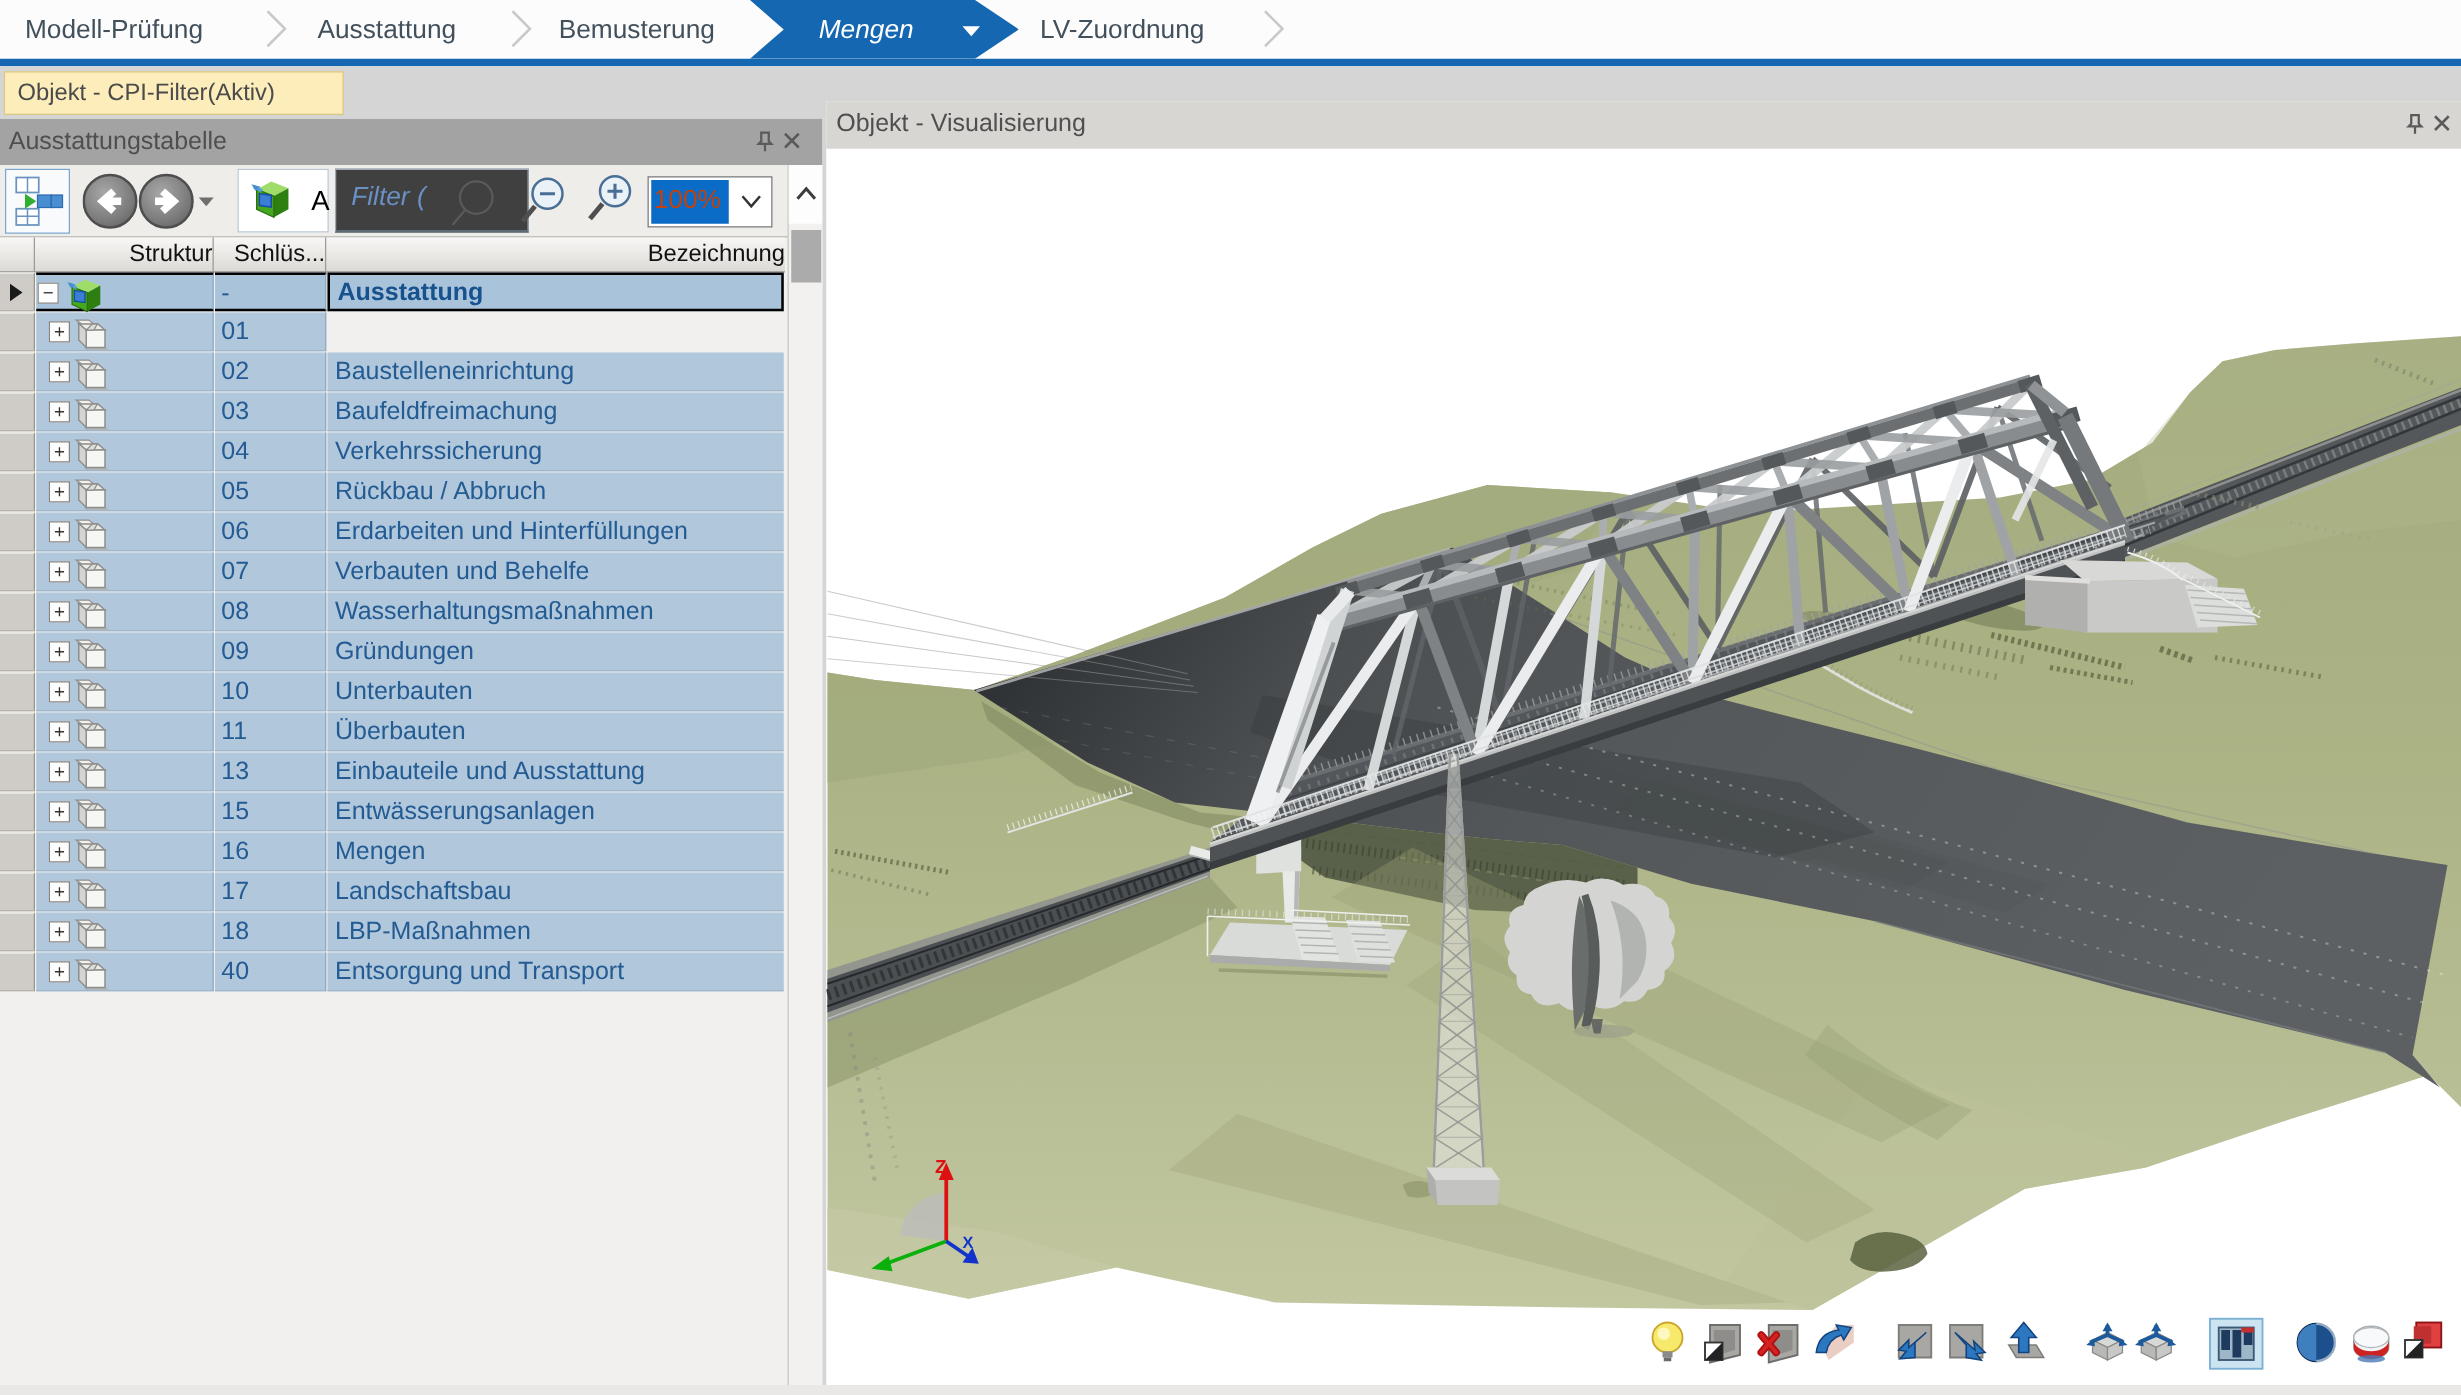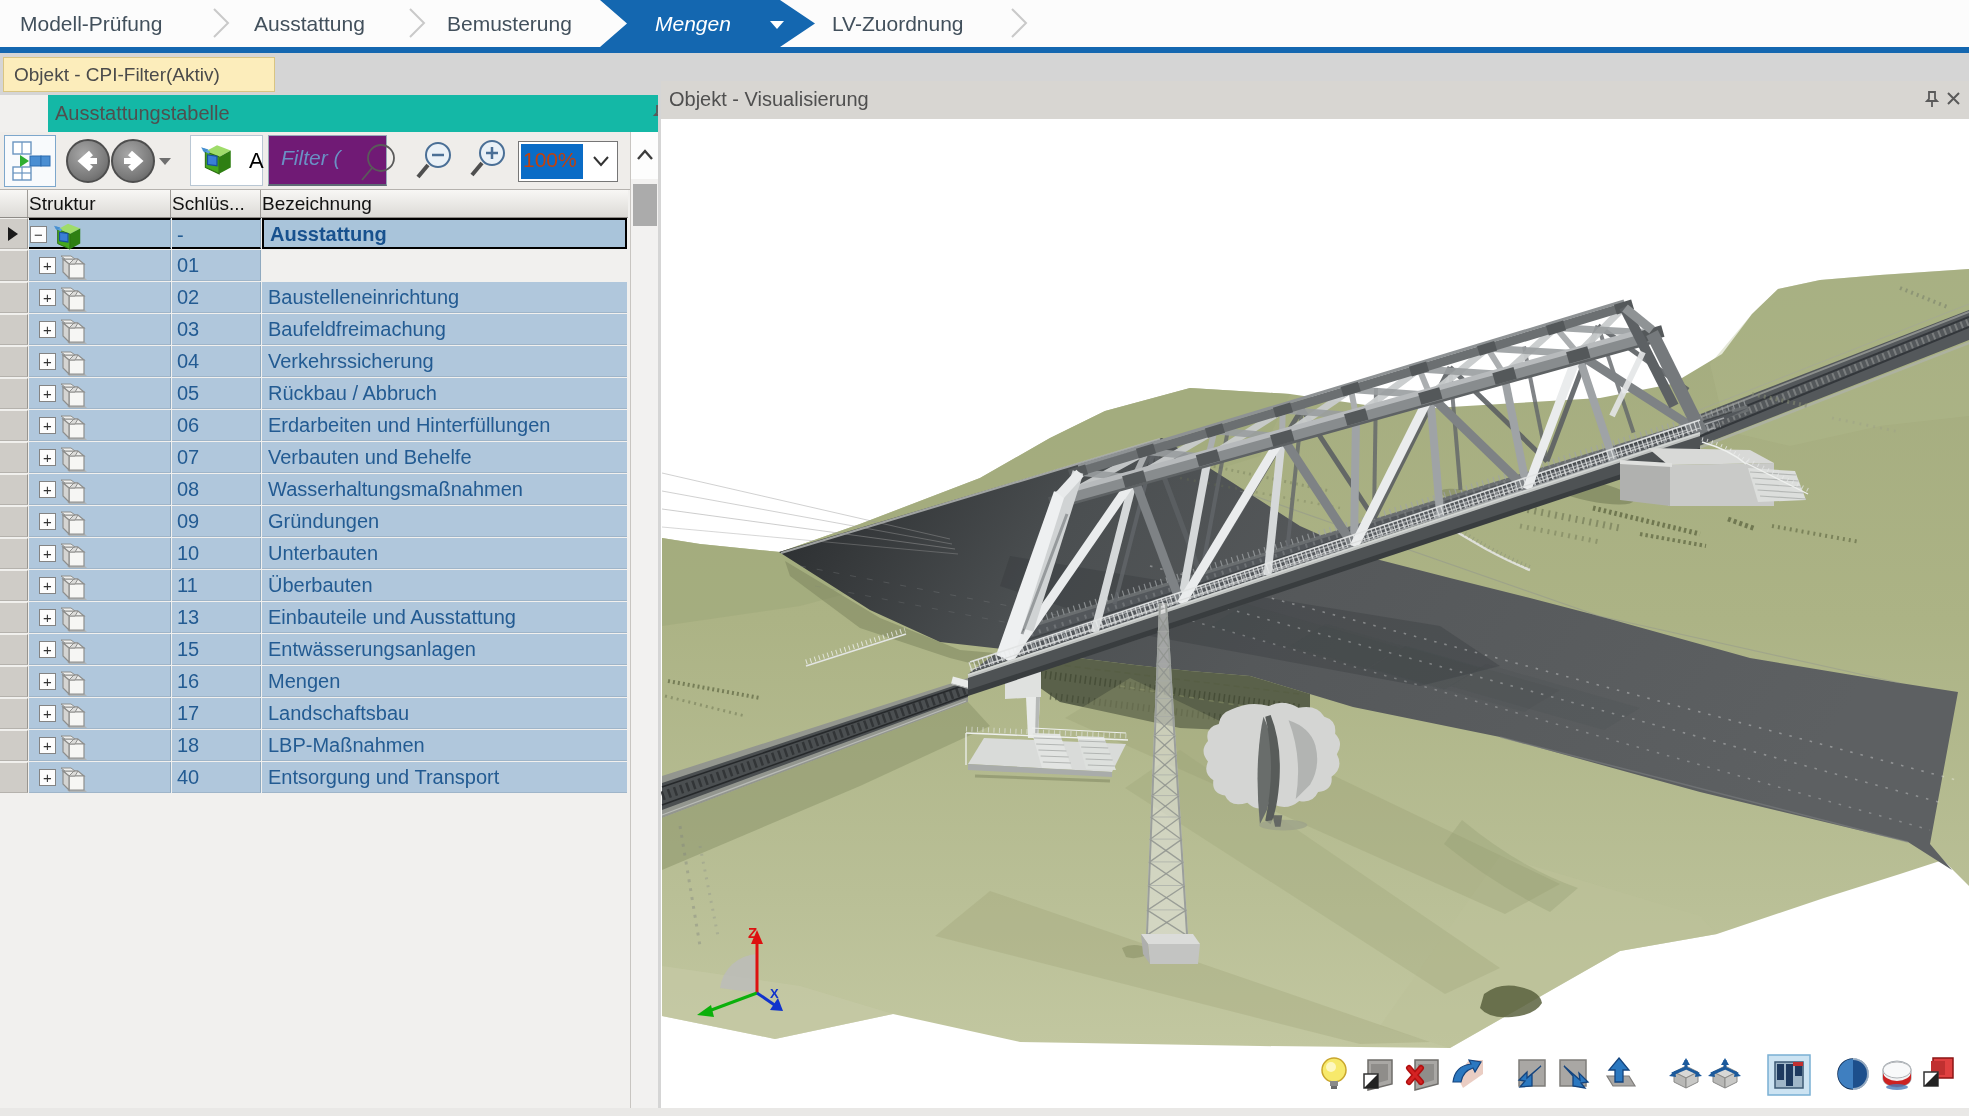--- a/index.html
+++ b/index.html
@@ -12,28 +12,28 @@
 .chev { position:absolute; top:8px; width:22px; height:30px; }
 #bluebar { position:absolute; left:0; top:47px; width:1969px; height:6px; background:#1467b0; }
 #graystrip { position:absolute; left:0; top:53px; width:1969px; height:42px; background:#d5d5d5; }
 #yellowtab { position:absolute; left:3px; top:57px; width:272px; height:35px; background:#fcedbb;
   border:1px solid #d9c582; font-size:19px; color:#4b4b4b; line-height:33px; padding-left:10px; }
 #mengen { position:absolute; left:600px; top:0; width:215px; height:47px; }
 #mengen span { position:absolute; left:55px; top:0; line-height:47px; font-size:21px; color:#fff;font-style:italic; }
 
 
 #lpanel { position:absolute; left:0; top:95px; width:658px; height:1021px; background:#f1f0ee; }
-#ltitle { position:absolute; left:0; top:0; width:658px; height:37px; background:#14b8a6;
-  font-size:20px; color:#4f4f4f; line-height:36px; padding-left:7px;margin-left:48px; }
+#ltitle { position:absolute; left:0; top:0; width:658px; height:37px; background:#a3a3a3;
+  font-size:20px; color:#4f4f4f; line-height:36px; padding-left:7px; }
 #ltoolbar { position:absolute; left:0; top:37px; width:658px; height:58px; background:#efedea;
   border-bottom:1px solid #b5b2ae; }
 #lheader { position:absolute; left:0; top:95px; width:628px; height:28px;
   background:linear-gradient(#f8f7f5,#dcdad6); border-bottom:1px solid #8e8b87; }
 #lheader .hcell { position:absolute; top:0; height:27px; line-height:27px; font-size:19px;
-  color:#111; text-align:left; border-right:1px solid #9e9b97; }
+  color:#111; text-align:right; border-right:1px solid #9e9b97; }
 .trow { position:absolute; left:0; width:628px; height:32px; }
 .rowhead { position:absolute; left:0; top:0; width:28px; height:31px; background:#cfccc7;
   border-right:1px solid #989590; border-bottom:1px solid #b5b2ad; border-top:1px solid #f0efec; }
 .cell { position:absolute; top:0; height:31px; background:#b0c7dc; border-bottom:1px solid #9fb5c9;
   font-size:20px; color:#235b92; line-height:30px; }
 .cstrukt { left:29px; width:142px; border-right:1px solid #8fa9bf; }
 .ckey { left:172px; width:89px; border-right:1px solid #8fa9bf; padding-left:5px; }
 .cbez { left:262px; width:365px; padding-left:6px; }
 .plus { position:absolute; left:10px; top:7px; width:17px; height:17px; background:#fdfdfd;
   border:1px solid #848484; font-size:15px; line-height:15px; text-align:center; color:#333; }
@@ -117,21 +117,21 @@
           <polygon points="6,10 17,4 30,9 19,15" fill="#9fdc6a"></polygon>
           <polygon points="6,10 19,15 19,31 6,25" fill="#46a81e"></polygon>
           <polygon points="19,15 30,9 30,25 19,31" fill="#2e7f12"></polygon>
           <polygon points="6,10 19,15 19,31 6,25" fill="none" stroke="#2b6e10" stroke-width="1"></polygon>
           <rect x="8" y="12" width="9" height="9" fill="#3a7ed6" stroke="#16509e" stroke-width="1.2" transform="skewY(8)"></rect>
           <path d="M4,8 l6,3" stroke="#5aa0e0" stroke-width="2.5"></path>
           <polygon points="2,6 9,8 5,11" fill="#4790d0"></polygon>
         </svg>
       <span class="abs" style="left:58px;top:12px;font-size:22px;color:#000">A</span>
     </div>
-    <div class="abs" style="left:268px;top:3px;width:119px;height:51px;background:#701a75;border:1px solid #98a9b8;border-bottom:2px solid #5e6a74">
+    <div class="abs" style="left:268px;top:3px;width:155px;height:51px;background:#404040;border:1px solid #98a9b8;border-bottom:2px solid #5e6a74">
       <span class="abs" style="left:12px;top:10px;font-size:21px;font-style:italic;color:#6a90c4">Filter (</span>
       <svg class="abs" style="left:88px;top:6px" width="42" height="42" viewBox="0 0 42 42">
         <circle cx="24" cy="16" r="13" fill="none" stroke="#5a5a5a" stroke-width="1.8"></circle>
         <line x1="15" y1="26" x2="5" y2="38" stroke="#5a5a5a" stroke-width="1.8"></line>
       </svg>
     </div>
     <svg class="abs" style="left:414px;top:8px" width="42" height="42" viewBox="0 0 42 42">
       <circle cx="24" cy="15" r="12" fill="#eaf1f7" stroke="#4a6f96" stroke-width="2"></circle>
       <line x1="18" y1="15" x2="30" y2="15" stroke="#4a6f96" stroke-width="2.5"></line>
       <line x1="14" y1="25" x2="4" y2="37" stroke="#4f4f4f" stroke-width="4"></line>

